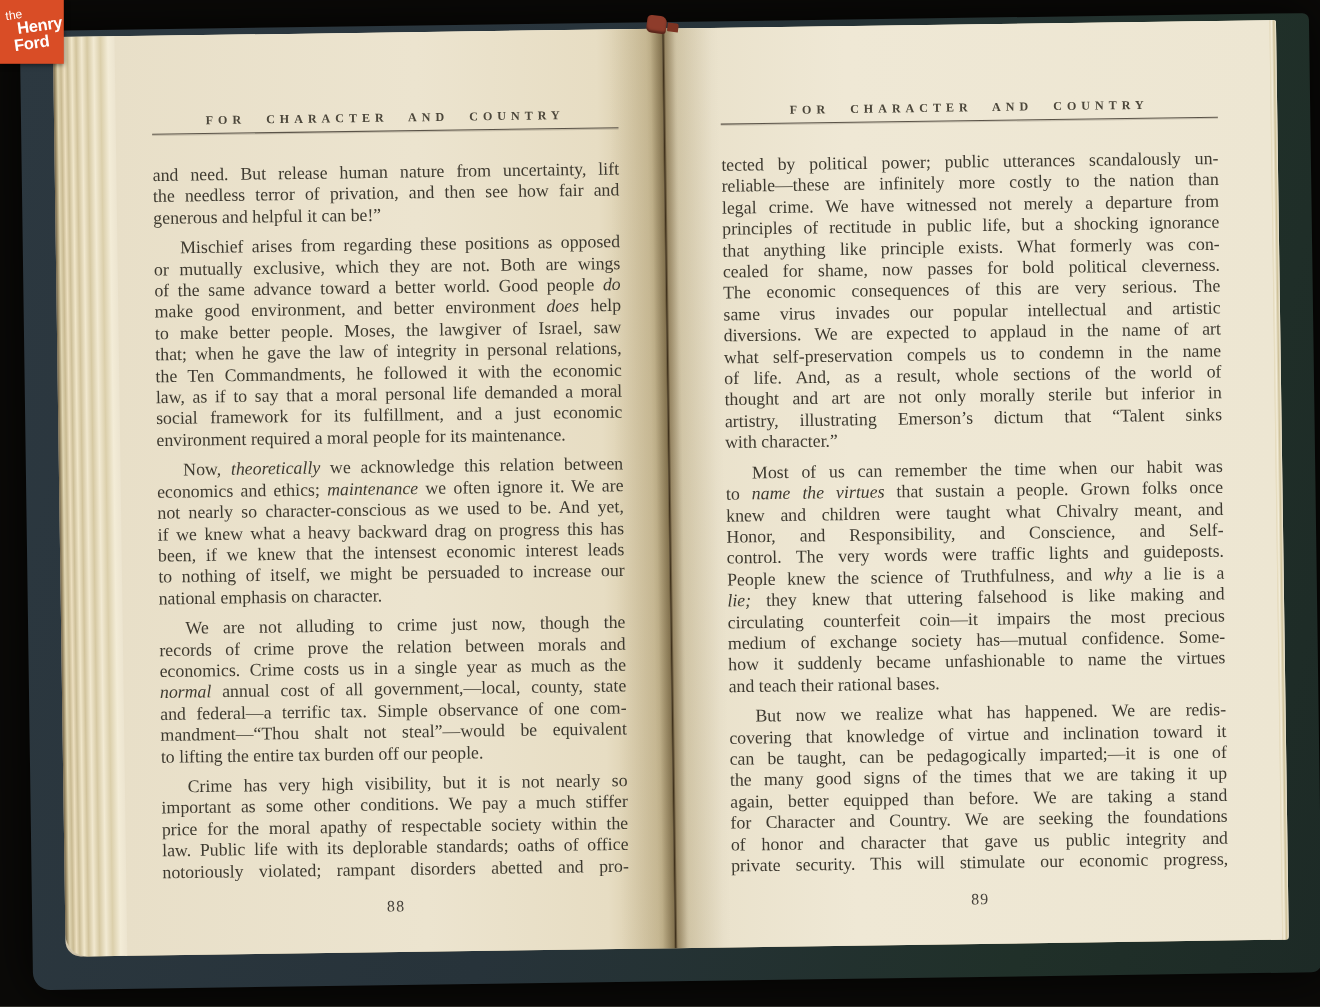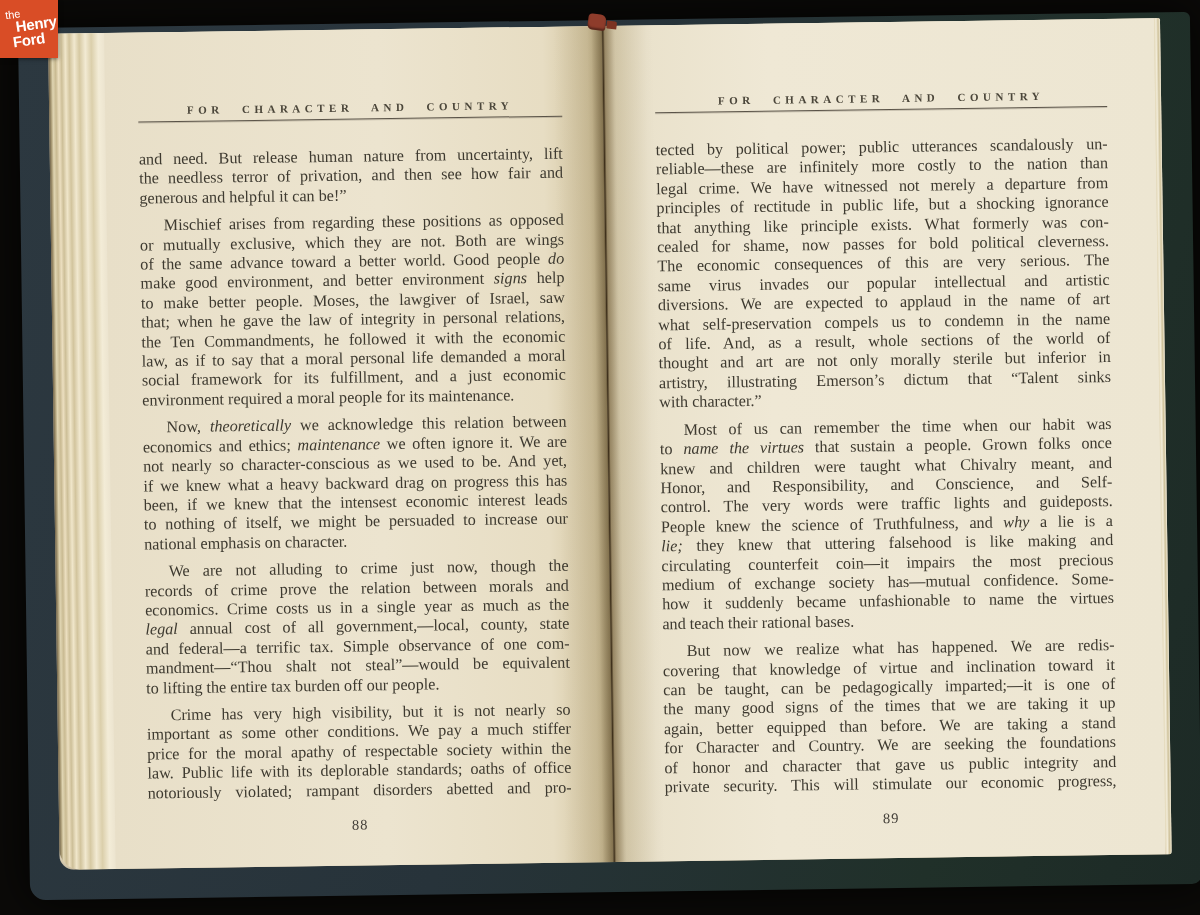--- a/index.html
+++ b/index.html
@@ -78,38 +78,38 @@
       <div class="textblock tb-left">
         <div class="running-head">FOR CHARACTER AND COUNTRY</div>
         <div class="head-rule"></div>
         <div class="body-lines">
             <div class="tline">and need. But release human nature from uncertainty, lift</div>
             <div class="tline">the needless terror of privation, and then see how fair and</div>
             <div class="tline tl-last">generous and helpful it can be!”</div>
             <div class="tline tl-indent">Mischief arises from regarding these positions as opposed</div>
             <div class="tline">or mutually exclusive, which they are not. Both are wings</div>
             <div class="tline">of the same advance toward a better world. Good people <i>do</i></div>
-            <div class="tline">make good environment, and better environment <i>signs</i> help</div>
+            <div class="tline">make good environment, and better environment <i>does</i> help</div>
             <div class="tline">to make better people. Moses, the lawgiver of Israel, saw</div>
             <div class="tline">that; when he gave the law of integrity in personal relations,</div>
             <div class="tline">the Ten Commandments, he followed it with the economic</div>
             <div class="tline">law, as if to say that a moral personal life demanded a moral</div>
             <div class="tline">social framework for its fulfillment, and a just economic</div>
             <div class="tline tl-last">environment required a moral people for its maintenance.</div>
             <div class="tline tl-indent">Now, <i>theoretically</i> we acknowledge this relation between</div>
             <div class="tline">economics and ethics; <i>maintenance</i> we often ignore it. We are</div>
             <div class="tline">not nearly so character-conscious as we used to be. And yet,</div>
             <div class="tline">if we knew what a heavy backward drag on progress this has</div>
             <div class="tline">been, if we knew that the intensest economic interest leads</div>
             <div class="tline">to nothing of itself, we might be persuaded to increase our</div>
             <div class="tline tl-last">national emphasis on character.</div>
             <div class="tline tl-indent">We are not alluding to crime just now, though the</div>
             <div class="tline">records of crime prove the relation between morals and</div>
             <div class="tline">economics. Crime costs us in a single year as much as the</div>
-            <div class="tline"><i>legal</i> annual cost of all government,—local, county, state</div>
+            <div class="tline"><i>normal</i> annual cost of all government,—local, county, state</div>
             <div class="tline">and federal—a terrific tax. Simple observance of one com-</div>
             <div class="tline">mandment—“Thou shalt not steal”—would be equivalent</div>
             <div class="tline tl-last">to lifting the entire tax burden off our people.</div>
             <div class="tline tl-indent">Crime has very high visibility, but it is not nearly so</div>
             <div class="tline">important as some other conditions. We pay a much stiffer</div>
             <div class="tline">price for the moral apathy of respectable society within the</div>
             <div class="tline">law. Public life with its deplorable standards; oaths of office</div>
             <div class="tline">notoriously violated; rampant disorders abetted and pro-</div>
           </div>
         <div class="page-number">88</div>

